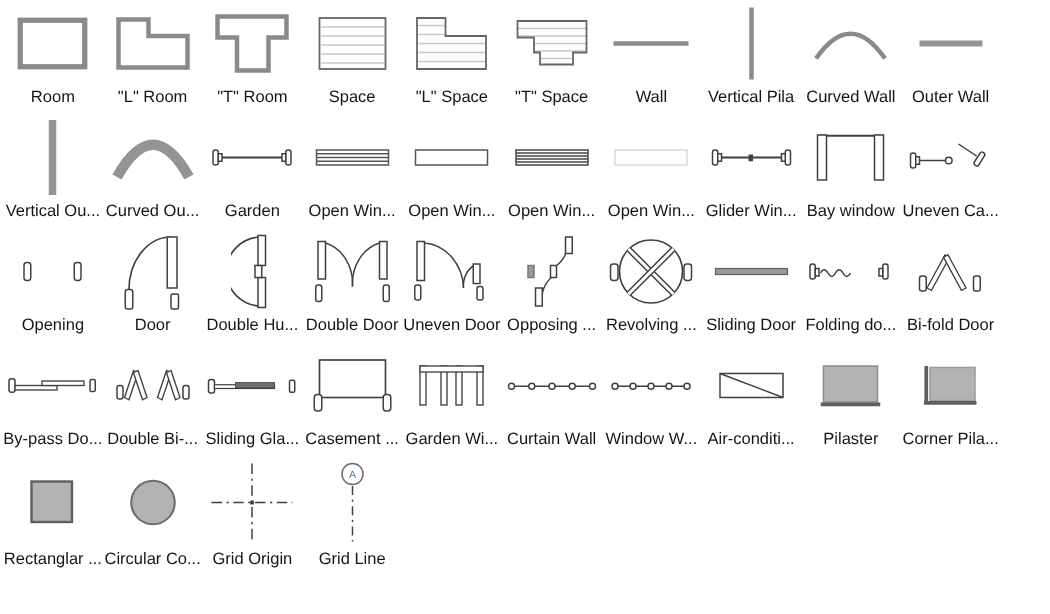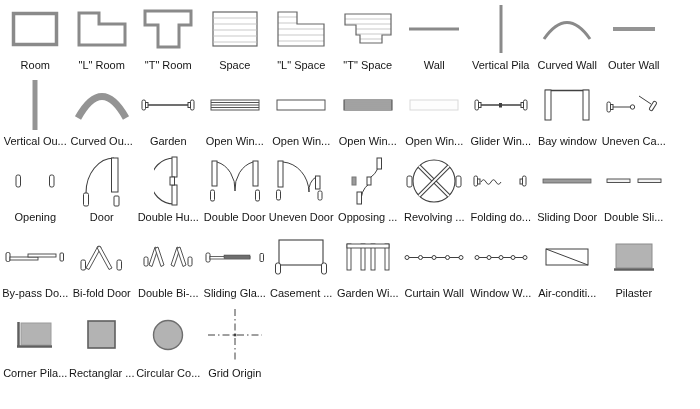--- a/index.html
+++ b/index.html
@@ -355,72 +355,63 @@
         <line x1="44" y1="10" x2="14" y2="40" stroke="#fff" stroke-width="2"></line>
         <rect x="2" y="20" width="5" height="11" rx="1.8" fill="#fff" stroke="#404040"></rect>
         <rect x="51" y="20" width="5" height="11" rx="1.8" fill="#fff" stroke="#404040"></rect>
       </svg>
     </div>
     <div class="label">Revolving ...</div>
   </div>
 
   <div class="cell">
     <div class="icon">
+      <svg width="52" height="8">
+          <rect x="2" y="2" width="48" height="4" fill="#9a9a9a" stroke="#5f5f5f" stroke-width="0.8"></rect>
+        </svg>
+    </div>
+    <div class="label">Sliding Door</div>
+  </div>
+
+  <div class="cell">
+    <div class="icon">
       <svg width="58" height="16">
         <path d="M9,9 q2.5,-4.5 5,0 t5,0 t5,0 t5,0" fill="none" stroke="#404040"></path>
         <rect x="2" y="3" width="3.5" height="10" rx="1.5" fill="#fff" stroke="#404040"></rect>
         <rect x="5.5" y="6" width="2.5" height="5" fill="#fff" stroke="#404040"></rect>
         <rect x="50.5" y="3" width="3.5" height="10" rx="1.5" fill="#fff" stroke="#404040"></rect>
         <rect x="48" y="6" width="2.5" height="5" fill="#fff" stroke="#404040"></rect>
       </svg>
     </div>
     <div class="label">Folding do...</div>
   </div>
 
-  <div class="cell">
-    <div class="icon">
-      <svg width="52" height="8">
-          <rect x="2" y="2" width="48" height="4" fill="#9a9a9a" stroke="#5f5f5f" stroke-width="0.8"></rect>
-        </svg>
-    </div>
-    <div class="label">Sliding Door</div>
-  </div>
-
-  <div class="cell">
-    <div class="icon">
-      <svg width="58" height="8">
-        <rect x="2" y="2" width="23" height="3.5" fill="#f2f2f2" stroke="#404040" stroke-width="0.9"></rect>
-        <rect x="33" y="2" width="23" height="3.5" fill="#f2f2f2" stroke="#404040" stroke-width="0.9"></rect>
-      </svg>
-    </div>
-    <div class="label">Double Sli...</div>
+
+  <div class="cell">
+    <div class="icon">
+      <svg width="46" height="30">
+        <path d="M7,26 L19,4 L22,5.5 L10,27.5 Z" fill="#fff" stroke="#404040" stroke-width="0.9"></path>
+        <path d="M21,4 L33,26 L30,27.5 L18,5.5 Z" fill="#fff" stroke="#404040" stroke-width="0.9"></path>
+        <rect x="2" y="18" width="4.5" height="10" rx="1.5" fill="#fff" stroke="#404040"></rect>
+        <rect x="38" y="18" width="4.5" height="10" rx="1.5" fill="#fff" stroke="#404040"></rect>
+      </svg>
+    </div>
+    <div class="label">Bi-fold Door</div>
   </div>
 
   <div class="cell">
     <div class="icon">
       <svg width="62" height="14">
         <rect x="2" y="2.5" width="4" height="9" rx="1.5" fill="#fff" stroke="#404040"></rect>
         <rect x="6" y="7" width="28" height="3" fill="#fff" stroke="#404040" stroke-width="0.9"></rect>
         <rect x="24" y="4" width="28" height="3" fill="#fff" stroke="#404040" stroke-width="0.9"></rect>
         <rect x="56" y="3" width="3.5" height="8" rx="1" fill="#fff" stroke="#404040"></rect>
       </svg>
     </div>
     <div class="label">By-pass Do...</div>
-  </div>
-
-  <div class="cell">
-    <div class="icon">
-      <svg width="46" height="30">
-        <path d="M7,26 L19,4 L22,5.5 L10,27.5 Z" fill="#fff" stroke="#404040" stroke-width="0.9"></path>
-        <path d="M21,4 L33,26 L30,27.5 L18,5.5 Z" fill="#fff" stroke="#404040" stroke-width="0.9"></path>
-        <rect x="2" y="18" width="4.5" height="10" rx="1.5" fill="#fff" stroke="#404040"></rect>
-        <rect x="38" y="18" width="4.5" height="10" rx="1.5" fill="#fff" stroke="#404040"></rect>
-      </svg>
-    </div>
-    <div class="label">Bi-fold Door</div>
   </div>
 
   <div class="cell">
     <div class="icon">
       <svg width="52" height="26">
         <path d="M7,21 L13,3 L16,4.5 L10,22.5 Z" fill="#fff" stroke="#404040" stroke-width="0.9"></path>
         <path d="M16,3 L22,21 L19,22.5 L13,4.5 Z" fill="#fff" stroke="#404040" stroke-width="0.9"></path>
         <path d="M29,21 L35,3 L38,4.5 L32,22.5 Z" fill="#fff" stroke="#404040" stroke-width="0.9"></path>
         <path d="M38,3 L44,21 L41,22.5 L35,4.5 Z" fill="#fff" stroke="#404040" stroke-width="0.9"></path>
         <rect x="2" y="13" width="4" height="9" rx="1.5" fill="#fff" stroke="#404040"></rect>
@@ -548,14 +539,24 @@
     <div class="icon">
       <svg width="58" height="56">
         <line x1="29" y1="2" x2="29" y2="54" stroke="#404040" stroke-dasharray="7 3 1.5 3"></line>
         <line x1="2" y1="28" x2="56" y2="28" stroke="#404040" stroke-dasharray="7 3 1.5 3"></line>
         <rect x="27.8" y="26.8" width="2.5" height="2.5" fill="#404040"></rect>
       </svg>
     </div>
     <div class="label">Grid Origin</div>
   </div>
 
+  <div class="cell">
+    <div class="icon">
+      <svg width="26" height="56">
+        <circle cx="13" cy="9" r="7" fill="#fff" stroke="#6e6e6e"></circle>
+        <text x="13" y="11.5" font-size="7" fill="#3a7ebf" text-anchor="middle" font-family="Liberation Sans, sans-serif">A</text>
+        <line x1="13" y1="17" x2="13" y2="54" stroke="#404040" stroke-dasharray="6 3 1.5 3"></line>
+      </svg>
+    </div>
+    <div class="label">Grid Line</div>
+  </div>
 
 </div>
 
 </body></html>

